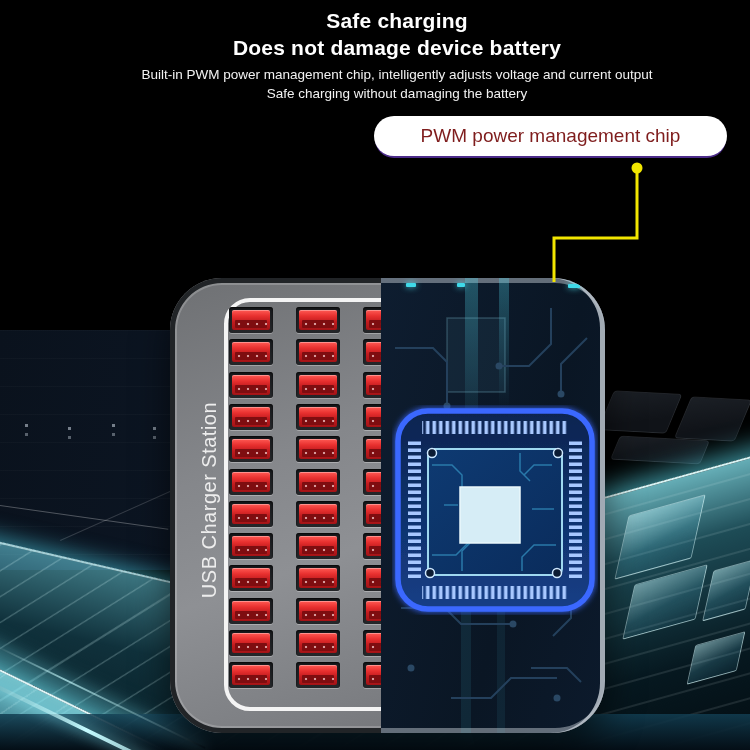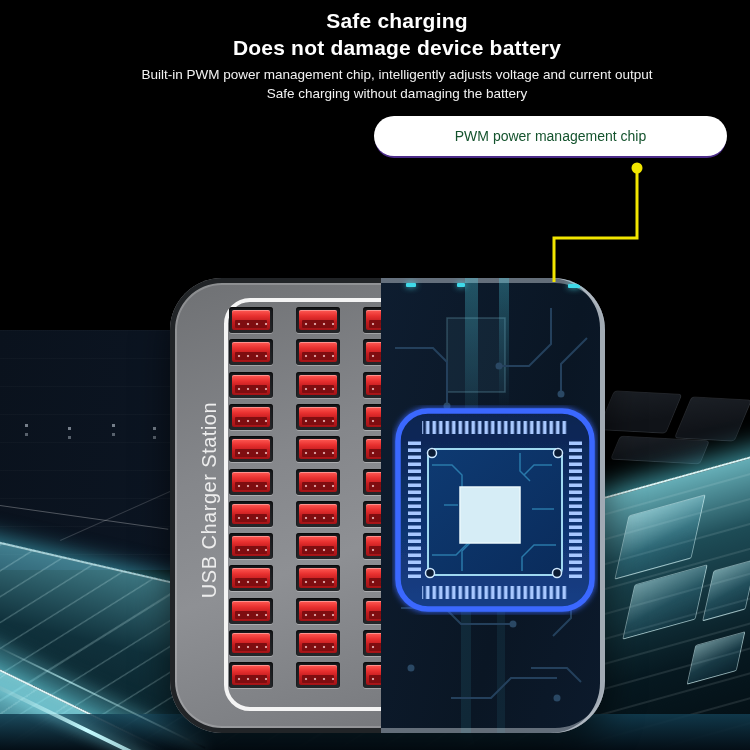--- a/index.html
+++ b/index.html
@@ -49,21 +49,21 @@
     border:1px solid rgba(230,255,255,.45);border-radius:2px;}
 
   
   #hero{position:absolute;left:22px;top:7px;width:750px;text-align:center;z-index:8;color:#fff;}
   #hero h1{margin:0;font-size:21px;line-height:27px;font-weight:700;letter-spacing:.2px;}
   #hero .desc{margin:4px 0 0;font-size:13.5px;line-height:19px;font-weight:400;color:#f2f2f2;}
   #hero .desc + .desc{margin-top:0;}
 
   
   #callout{position:absolute;left:374px;top:116px;width:353px;height:40px;z-index:9;
-    background:#fff;border-radius:20px;color:#14532d;font-size:14px;line-height:40px;
+    background:#fff;border-radius:20px;color:#7f1d1d;font-size:19px;line-height:40px;
     text-align:center;box-shadow:0 3px 0 -1px var(--callout_underline_purple);}
   #connector{position:absolute;left:0;top:0;z-index:9;pointer-events:none;}
 
   
   #device{position:absolute;left:170px;top:278px;width:435px;height:455px;z-index:6;
     border-radius:52px;overflow:hidden;
     background:linear-gradient(160deg,#6e7073 0%,#85878b 35%,#8e9094 55%,#7c7e82 80%,#696b6f 100%);
     box-shadow:inset 0 0 0 5px #212427, inset 0 0 0 7px rgba(255,255,255,.20),
                0 16px 36px rgba(0,0,0,.6);}
   #ports-frame{position:absolute;left:54px;top:20px;width:340px;height:413px;

